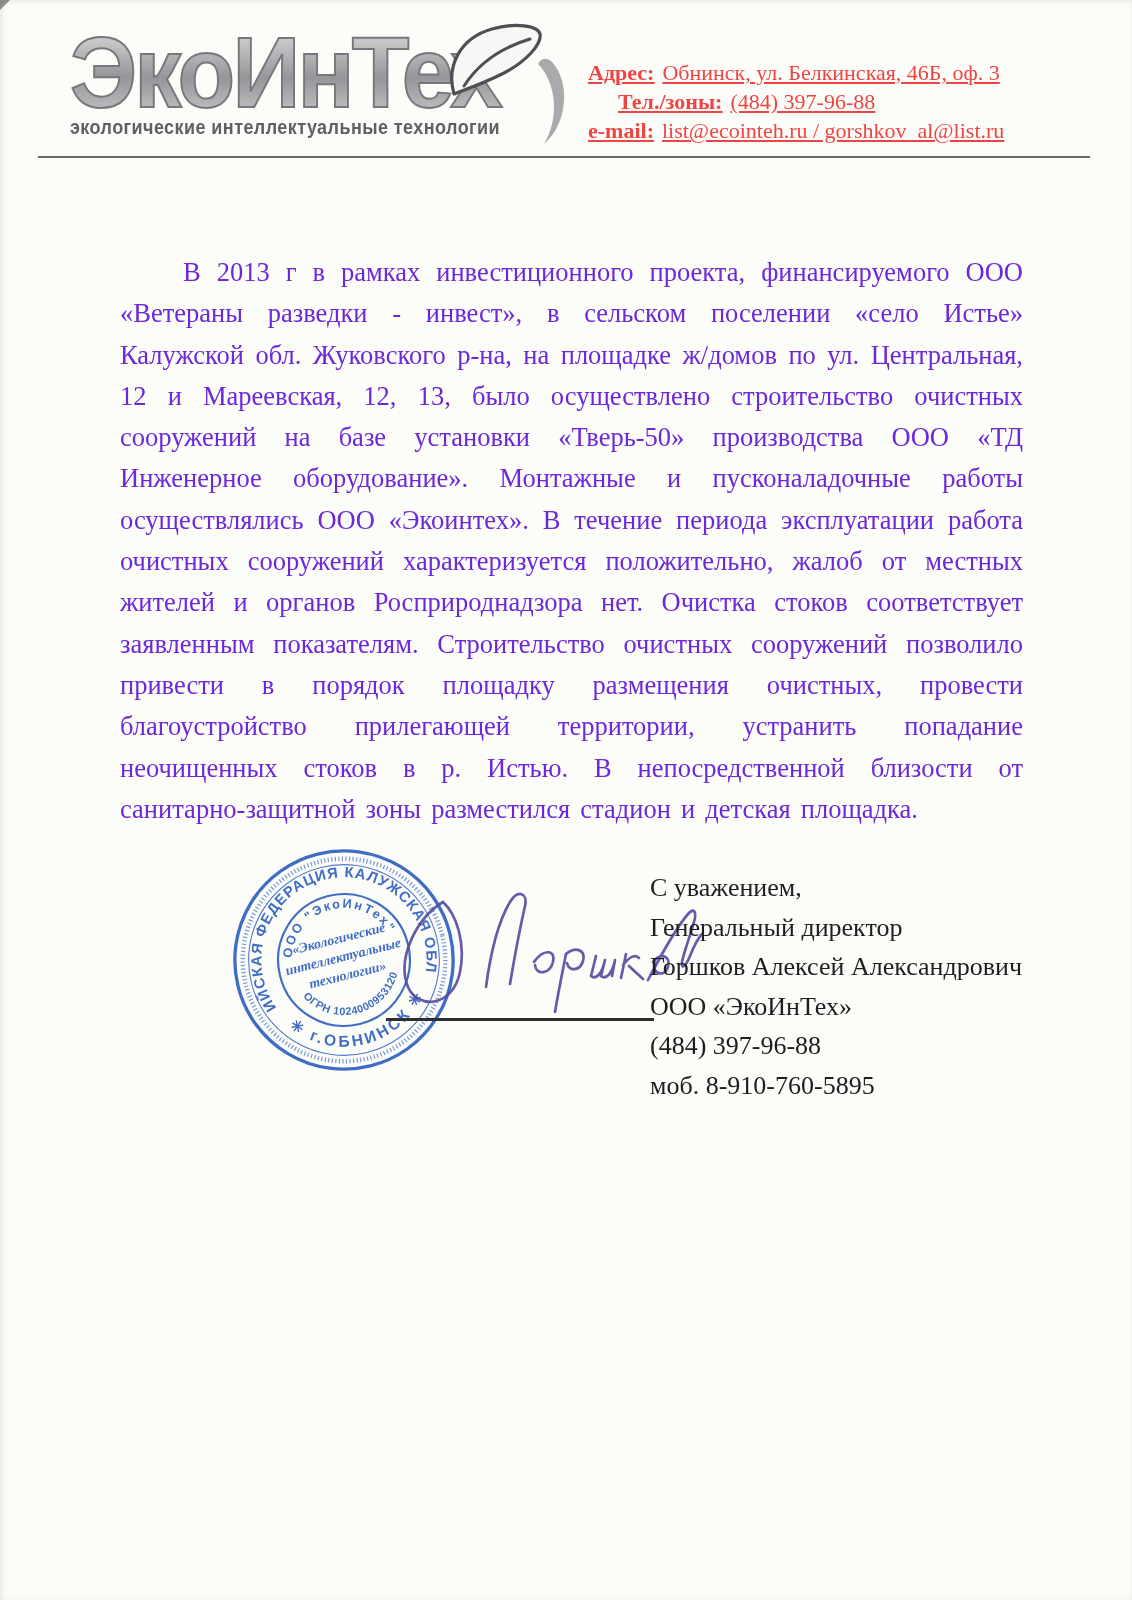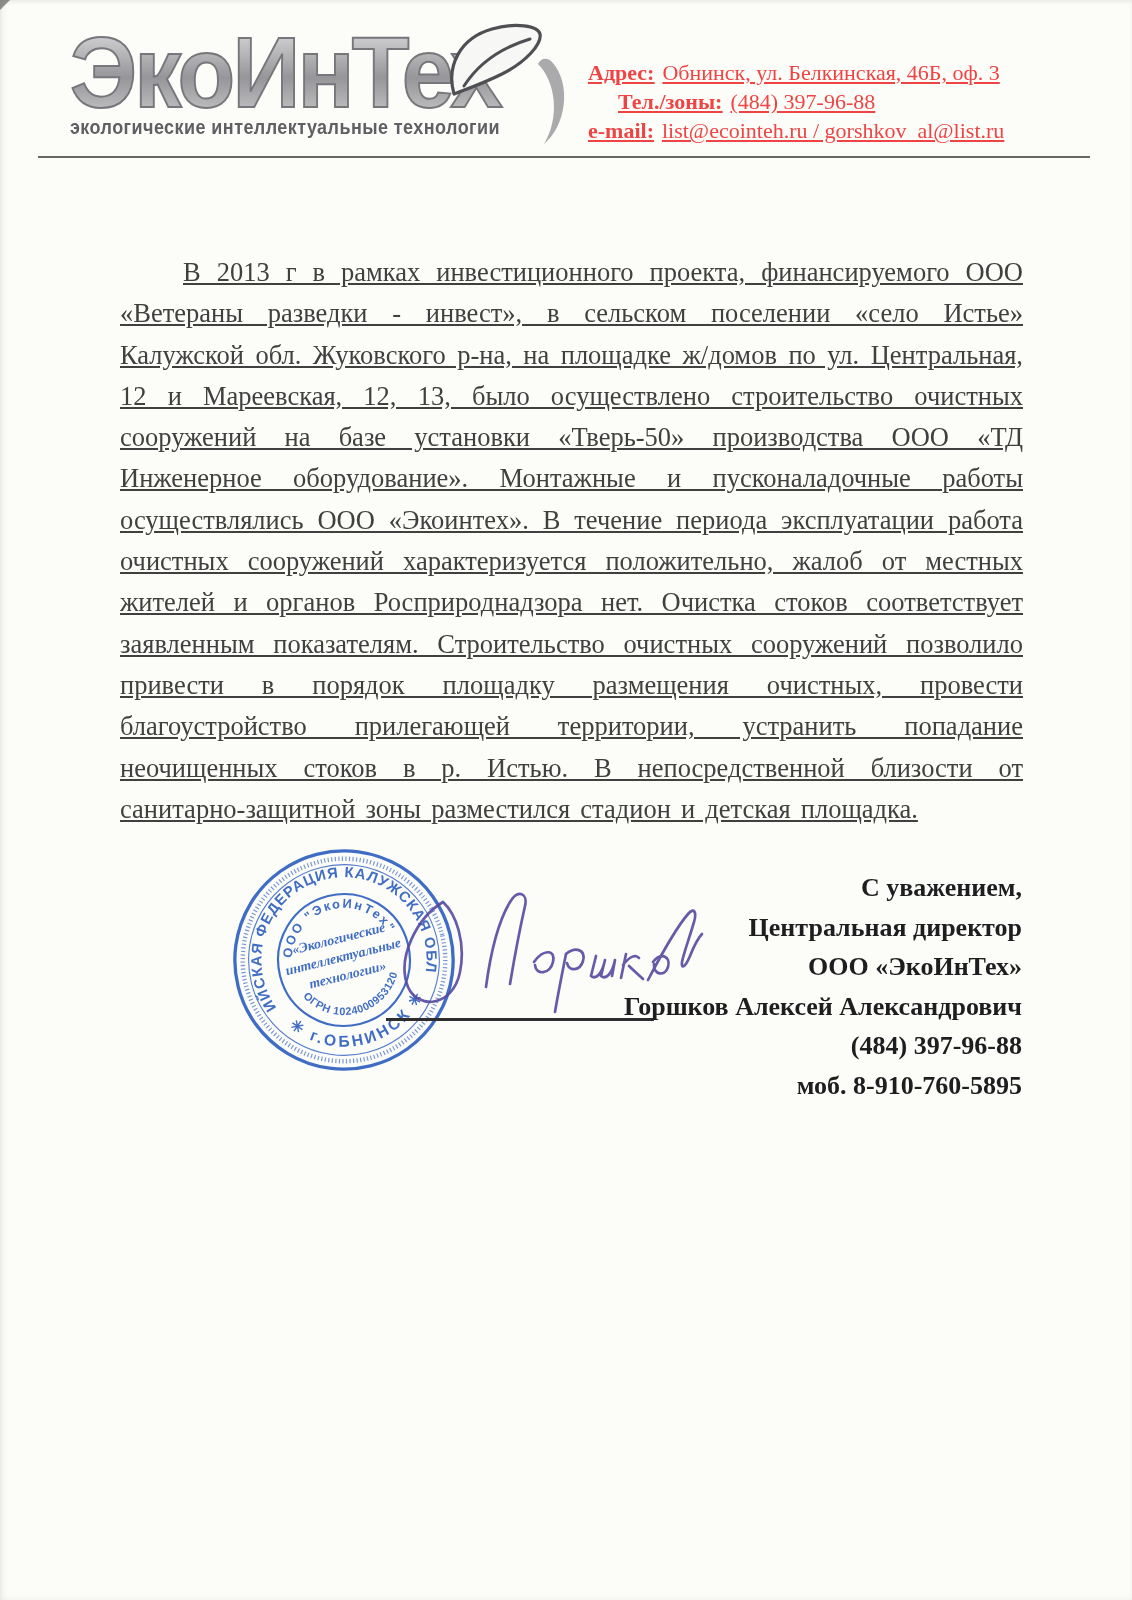--- a/index.html
+++ b/index.html
@@ -28,36 +28,35 @@
   .lbl{font-weight:bold;text-decoration:underline;margin-right:8px;}
   .rule{
     position:absolute;left:38px;top:156px;width:1052px;height:2px;
     background:#4e4e4e;opacity:.85;
   }
   
   .body-text{
     position:absolute;left:120px;top:252px;width:903px;
     font-size:26.5px;line-height:41.3px;
     text-align:justify;text-align-last:left;
-    text-indent:63px;word-spacing:3.5px;color:#404040;text-decoration:underline;
+    text-indent:63px;word-spacing:3.5px;color:#6d28d9;
   }
   
   .stamp-svg{position:absolute;left:226px;top:842px;opacity:.93;}
   .stamp-ring{font-family:"Liberation Sans", sans-serif;font-weight:bold;}
   .stamp-center{font-family:"Liberation Serif", serif;font-weight:bold;font-style:italic;}
   .signature-svg{position:absolute;left:348px;top:862px;}
   .sign-line{
     position:absolute;left:386px;top:1018px;width:268px;height:2.5px;
     background:#2e2e2e;
   }
   .signoff{
     position:absolute;right:110px;top:868px;
-    text-align:right;font-size:26px;line-height:39.5px;color:#1e1e20;
+    font-size:26px;line-height:39.5px;color:#1e1e20;
     white-space:nowrap;
-    font-weight:bold;
   }
 </style>
 </head>
 <body>
 
 <div class="page">
 
   <div class="corner-artifact"></div>
 
   <svg class="logo-svg" width="510" height="135" viewBox="0 0 510 135">
@@ -137,20 +136,20 @@
       <path d="M 278 92 L 273 116 M 275 103 C 282 94, 288 92, 291 96 M 281 104 C 286 109, 291 113, 295 117"></path>
       <path d="M 305 100 C 313 90, 323 94, 320 105 C 317 115, 305 113, 306 102"></path>
       <path d="M 300 118 C 312 95, 328 66, 340 52 C 346 45, 349 50, 346 60 C 342 74, 336 90, 334 100 C 333 107, 337 106, 342 94 C 346 84, 350 76, 354 72"></path>
     </g>
   </svg>
 
   <div class="sign-line"></div>
 
   <div class="signoff">
     <div>С уважением,</div>
-    <div>Центральная директор</div>
+    <div>Генеральный директор</div>
+    <div>Горшков Алексей Александрович</div>
     <div>ООО «ЭкоИнТех»</div>
-    <div>Горшков Алексей Александрович</div>
     <div>(484) 397-96-88</div>
     <div>моб. 8-910-760-5895</div>
   </div>
 
 </div>
 
 </body></html>

